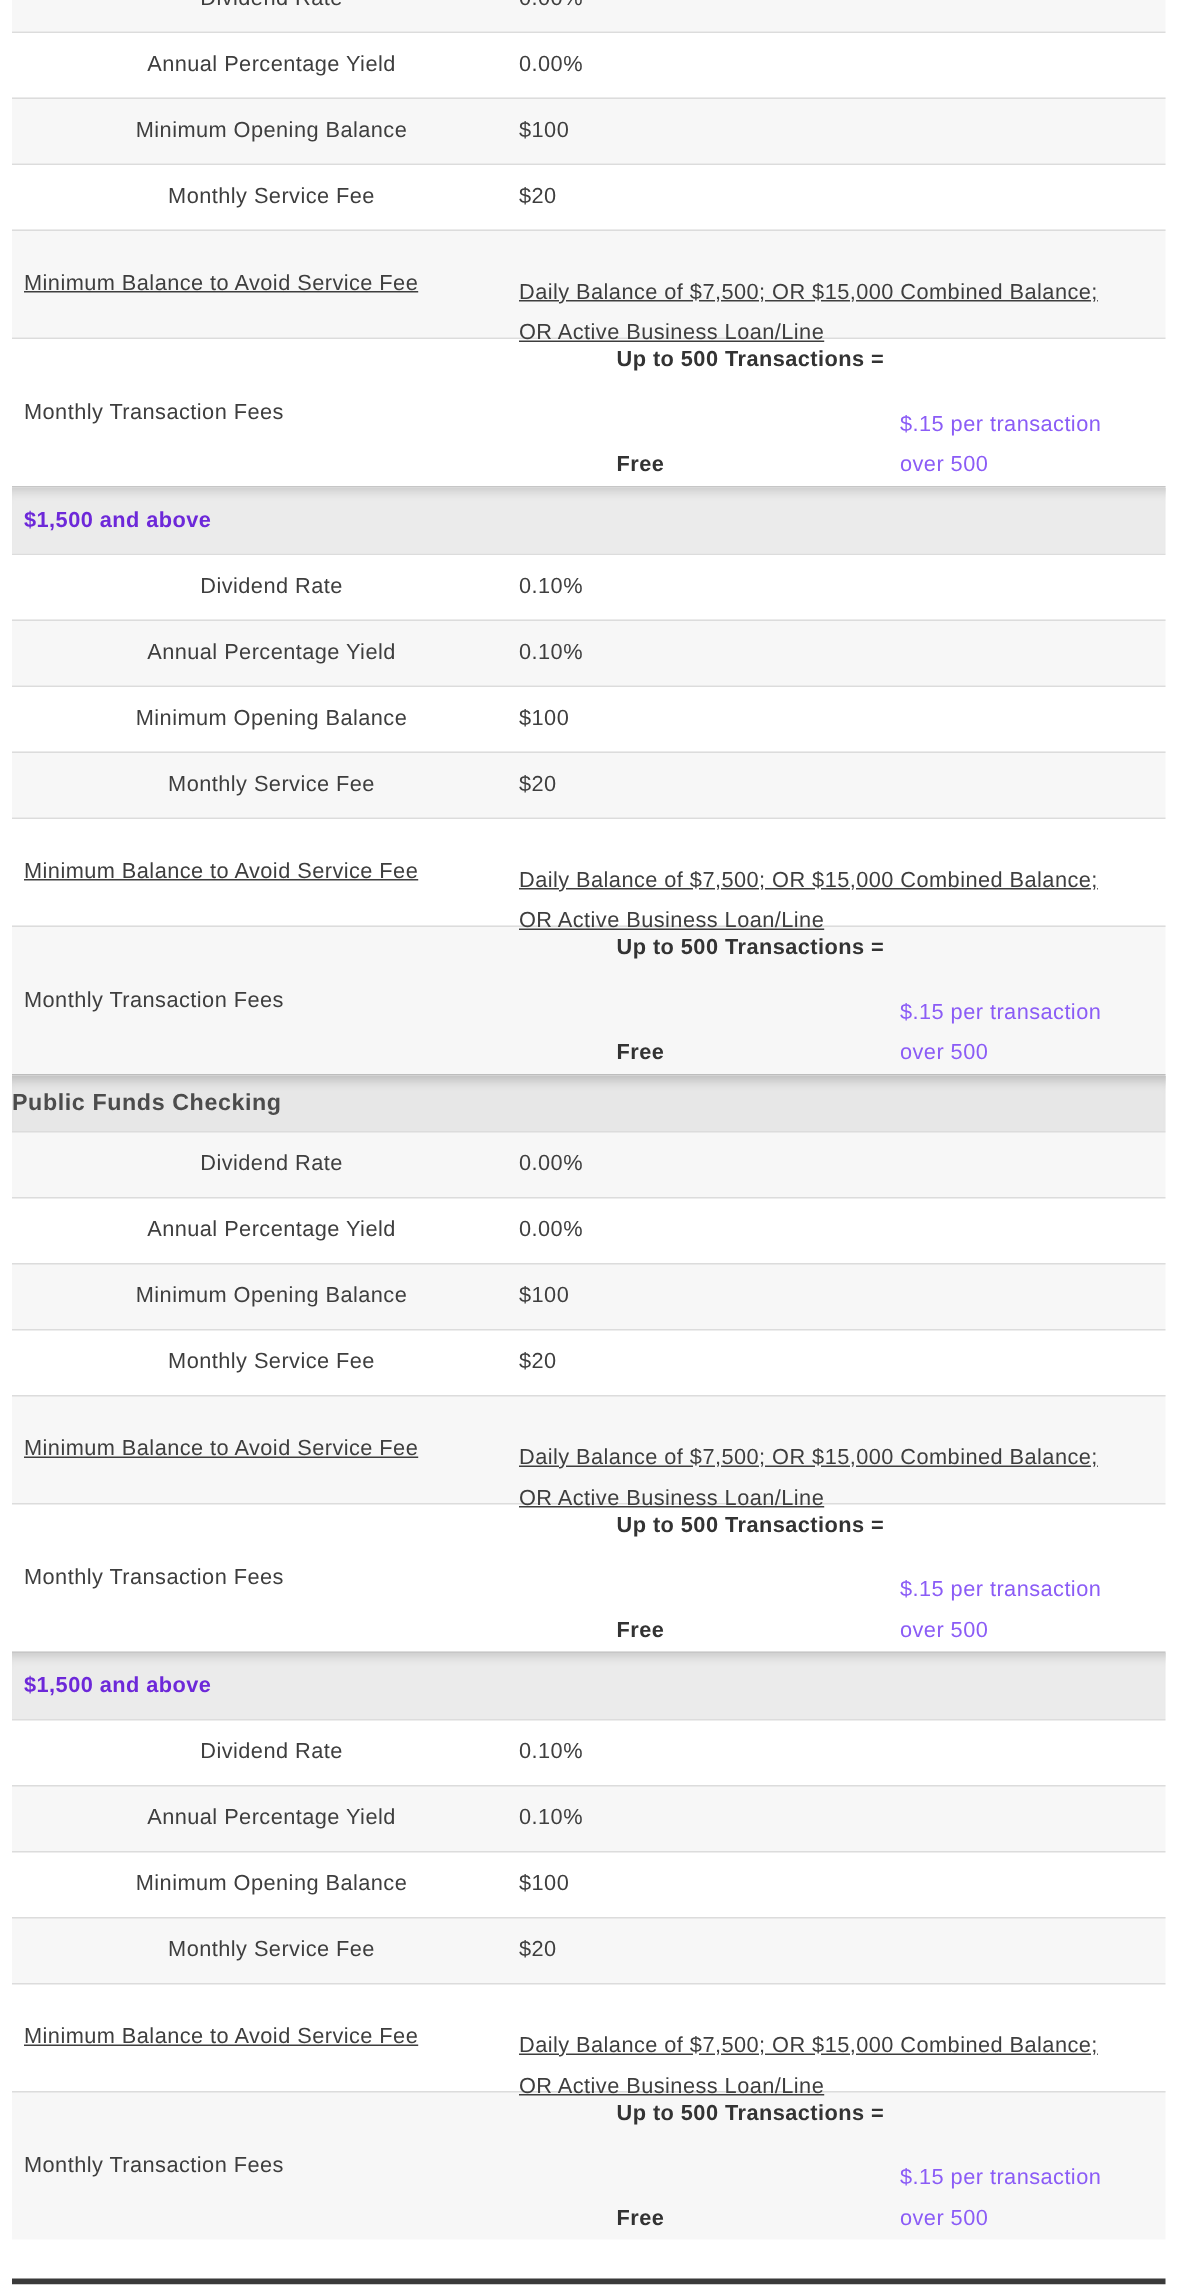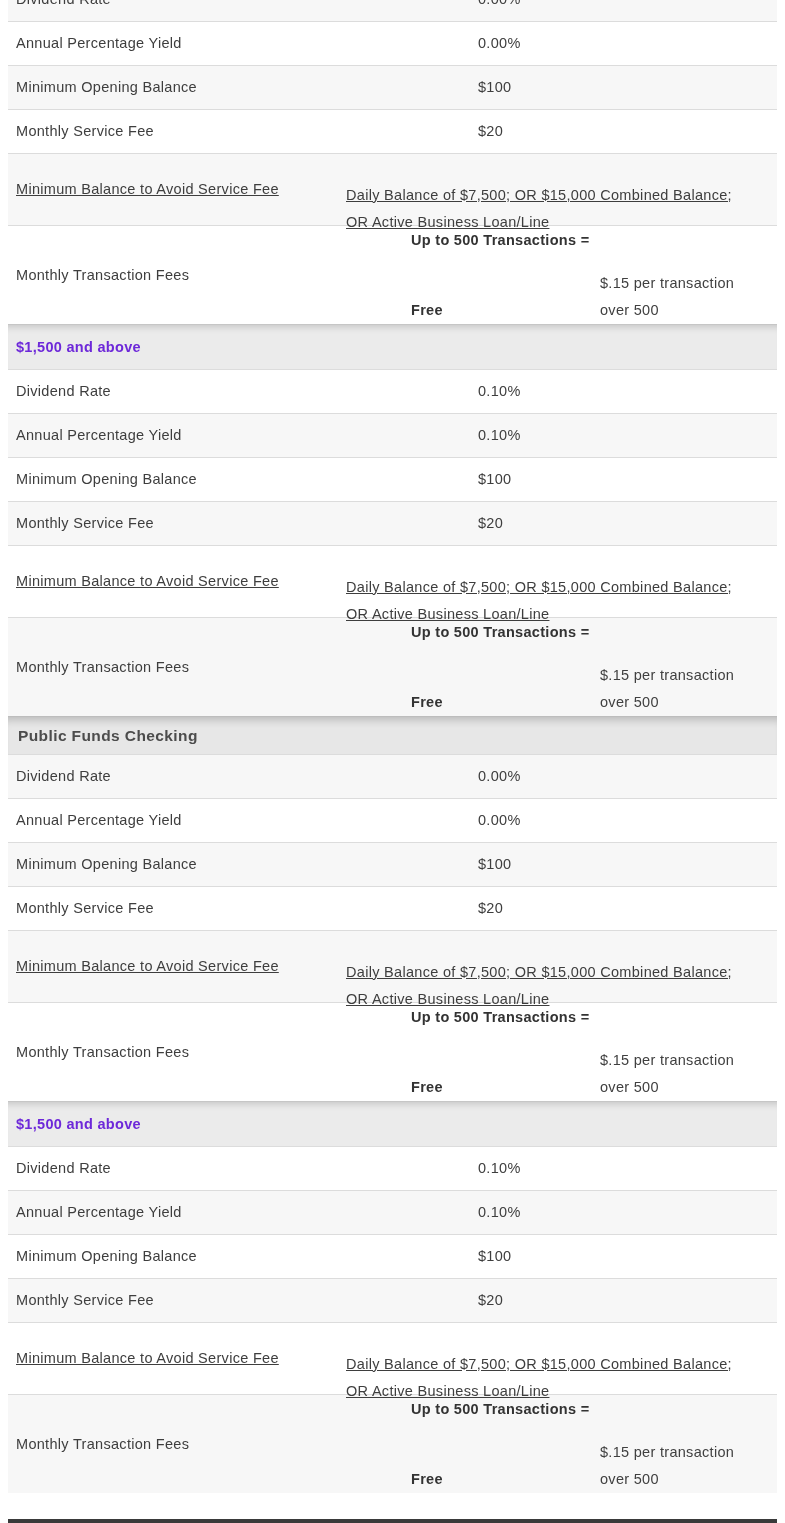--- a/index.html
+++ b/index.html
@@ -21,21 +21,21 @@
 
   .row {
     display: flex;
     align-items: center;
     box-sizing: border-box;
     border-top: 1px solid #dcdcdc;
     font-size: 14.5px;
     line-height: 27px;
     letter-spacing: 0.3px;
   }
-  .row.simple { height: 44px; }
+  .row.simple { height: 44px; text-align: center; }
   .row.minbal { height: 72px; text-decoration: underline; }
   .row.trans  { height: 99px; }
   .row.shaded { background: #f7f7f7; }
 
   .row.tier {
     height: 45px;
     font-weight: bold;
     color: #6d28d9;
     border-top: 1px solid #c6c6c6;
     box-shadow: inset 0 8px 7px -6px rgba(0,0,0,0.16);
@@ -43,49 +43,49 @@
     padding-left: 8px;
   }
   .row.tier.tier-shaded { background: #ebebeb; }
   .row.tier.tier-light  { height: 40px; background: #f7f7f7; }
 
   .section-header {
     height: 38px;
     display: flex;
     align-items: center;
     box-sizing: border-box;
-    padding-left: 10px;
+    padding-left: 0;
     background: #e7e7e7;
     border-top: 1px solid #bdbdbd;
     box-shadow: inset 0 9px 8px -6px rgba(0,0,0,0.20);
     font-weight: bold;
     font-size: 15.5px;
     letter-spacing: 0.4px;
     color: #4c4c4c;
   }
 
   .label {
     width: 330px;
     padding-left: 8px;
     flex: 0 0 auto;
   }
-  .value-simple { margin-left: 132px; }
+  .value-simple { }
   .value-minbal { width: 420px; margin-top: 38px; }
 
   .trans-block {
     margin-left: 65px;
     font-weight: bold;
     color: #333333;
   }
   .trans-sub { display: flex; align-items: flex-end; }
   .trans-left { width: 189px; }
   .trans-right {
     width: 165px;
     font-weight: normal;
-    color: #404040;
+    color: #8b5cf6;
     margin-top: 16px;
   }
 
   .divider-bar {
     position: absolute;
     left: 8px;
     width: 769px;
     top: 1519px;
     height: 4px;
     background: #3a3a3a;

